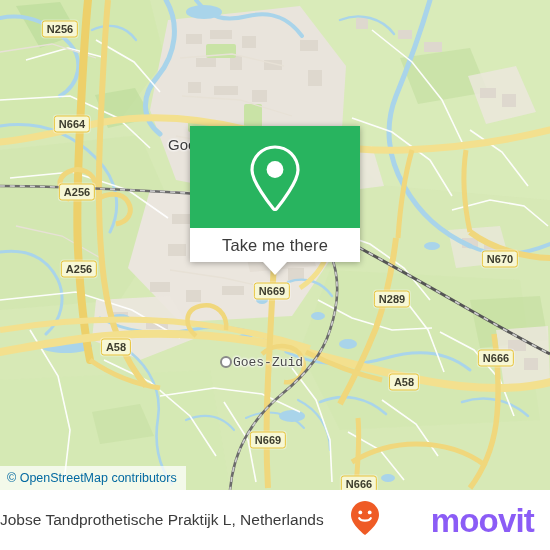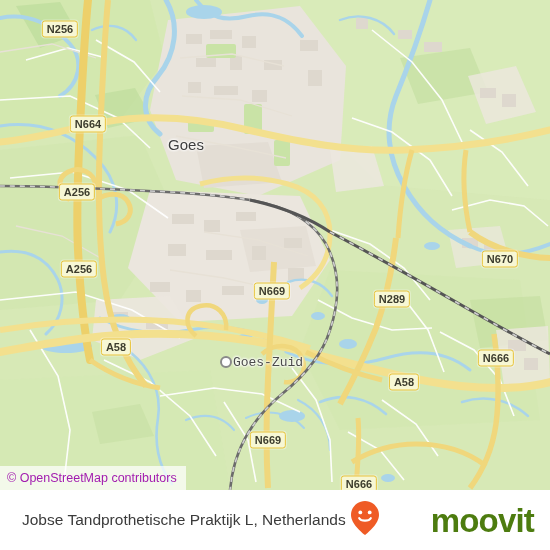--- a/index.html
+++ b/index.html
@@ -19,21 +19,21 @@
     background: #cfe8b0;
   }
   .map-canvas { position: absolute; left:0; top:0; width:550px; height:490px; }
 
   
   .attribution {
     position: absolute; left: 0; top: 466px;
     height: 24px; line-height: 24px;
     padding: 0 9px 0 7px;
     background: rgba(255,255,255,0.72);
-    color: #a21caf;
+    color: #0369a1;
     font-size: 12.5px;
     white-space: nowrap;
     z-index: 40;
   }
 
   
   .popup {
     position: absolute;
     left: 190px; top: 126px;
     width: 170px;
@@ -69,36 +69,35 @@
   
   .footer {
     position: absolute; left: 0; top: 490px;
     width: 550px; height: 60px;
     background: #ffffff;
     display: flex; align-items: center;
     overflow: hidden;
   }
   .footer-title {
     position: relative;
-    margin-left: 22px;
     font-size: 15.5px;
     color: #3b3b3b;
     z-index: 2;
     white-space: nowrap;
   }
   .brand {
     position: absolute; right: 16px; top: 50%;
     transform: translateY(-50%);
     display: flex; align-items: center; gap: 3px;
     z-index: 2;
   }
   .brand-word {
     font-size: 33px;
     font-weight: 700;
-    color: #4d7c0f;
+    color: #8b5cf6;
     letter-spacing: -0.8px;
     line-height: 1;
     margin-left: 48px;
   }
 
   
   .shield {
     position: absolute;
     transform: translate(-50%,-50%);
     background: #f7f7d4;
@@ -331,36 +330,50 @@
 
         <path d="M330,232 C372,254 414,278 456,302 C498,326 526,342 550,354" stroke="#555555" stroke-width="3" fill="none"></path>
         <path d="M330,232 C372,254 414,278 456,302 C498,326 526,342 550,354" stroke="#cfcfcf" stroke-width="1.7" stroke-dasharray="5 6" fill="none"></path>
         <path d="M250,200 C278,206 306,216 330,232" stroke="#555555" stroke-width="3" fill="none"></path>
 
       </g>
     </svg>
 
     <div id="map-labels">
         <div class="shield" style="left: 60px; top: 29px;">N256</div>
-        <div class="shield" style="left: 72px; top: 124px; margin-left: 16px;">N664</div>
+        <div class="shield" style="left: 72px; top: 124px;">N664</div>
         <div class="shield" style="left: 77px; top: 192px;">A256</div>
         <div class="shield" style="left: 79px; top: 269px;">A256</div>
         <div class="shield" style="left: 116px; top: 347px;">A58</div>
         <div class="shield" style="left: 272px; top: 291px;">N669</div>
         <div class="shield" style="left: 268px; top: 440px;">N669</div>
         <div class="shield" style="left: 392px; top: 265px; margin-top: 34px;">N289</div>
         <div class="shield" style="left: 500px; top: 259px; text-align: center;">N670</div>
         <div class="shield" style="left: 496px; top: 358px;">N666</div>
         <div class="shield" style="left: 404px; top: 382px;">A58</div>
         <div class="shield" style="left: 359px; top: 484px;">N666</div>
         <div class="city-label" style="left: 186px; top: 144px;">Goes</div>
         <div class="place-label" style="left: 268px; top: 362px; font-family: Liberation Mono, monospace;">Goes-Zuid</div>
         <div class="station-dot" style="left: 226px; top: 362px;"></div>
       </div>
 
+    <div class="popup">
+      <div class="popup-head">
+        <span>
+          <svg width="56" height="68" viewBox="0 0 56 68" aria-hidden="true">
+            <path d="M28 4 C15.3 4 5 14.3 5 27 C5 38.5 22 60.5 26.4 65.8 C27.2 66.8 28.8 66.8 29.6 65.8 C34 60.5 51 38.5 51 27 C51 14.3 40.7 4 28 4 Z" fill="none" stroke="#ffffff" stroke-width="3.2"></path>
+            <circle cx="28" cy="26.5" r="8.4" fill="#ffffff"></circle>
+          </svg>
+        </span>
+      </div>
+      <div class="popup-foot">
+        <span>Take me there</span>
+      </div>
+      <div class="popup-tail"></div>
+    </div>
 
     <div class="attribution">
       <span>© OpenStreetMap contributors</span>
     </div>
   </div>
 
   <div class="footer">
     <div class="footer-title">Jobse Tandprothetische Praktijk L, Netherlands</div>
     <div class="brand">
       <span>

